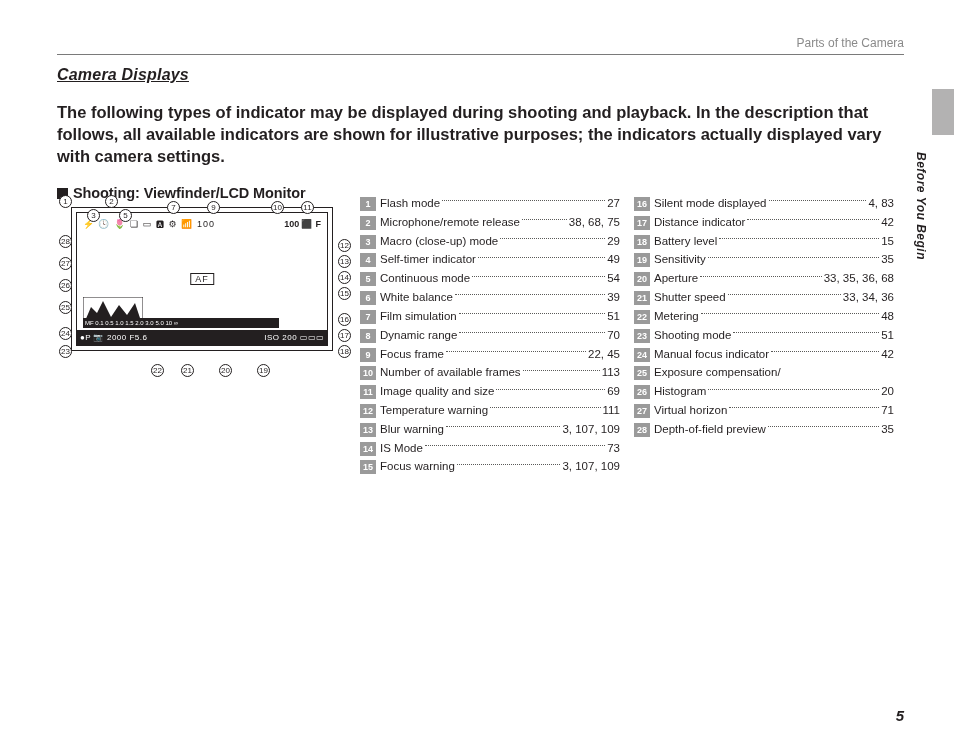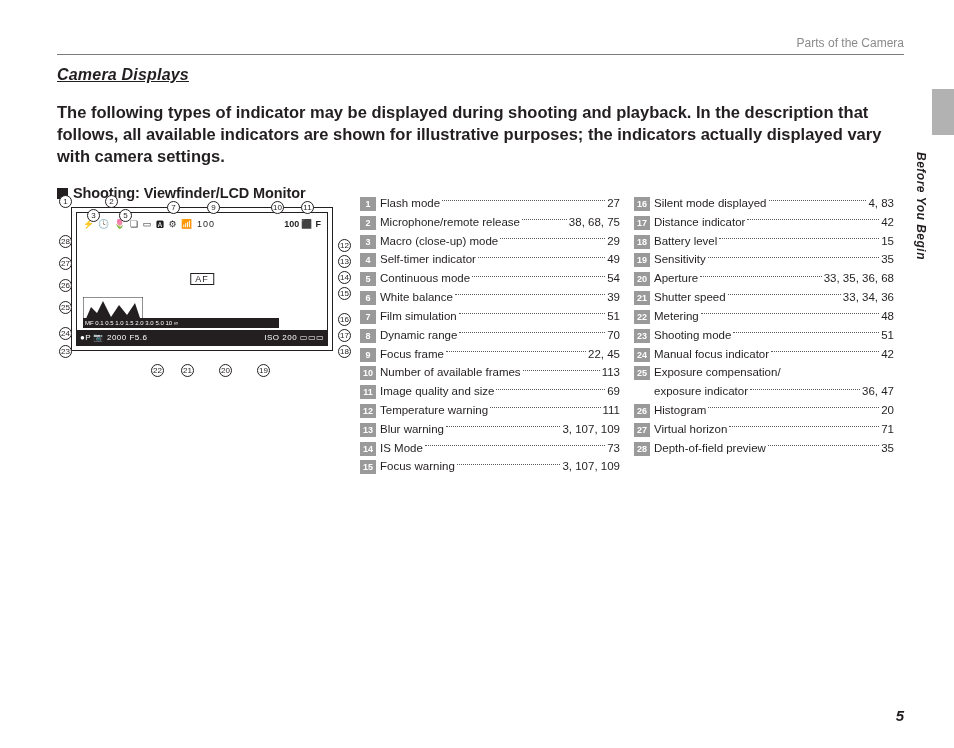--- a/index.html
+++ b/index.html
@@ -296,27 +296,20 @@
             <span class="dots"></span>
             <span class="pg">42</span>
           </div>
         </div>
         <div class="item">
           <div class="num">25</div>
           <div class="label-wrap">
             <span class="lbl">Exposure compensation/</span>
           </div>
         </div>
-        <div class="item continuation">
-          <div class="label-wrap">
-            <span class="lbl">exposure indicator</span>
-            <span class="dots"></span>
-            <span class="pg">36, 47</span>
-          </div>
-        </div>
         <div class="item">
           <div class="num">26</div>
           <div class="label-wrap">
             <span class="lbl">Histogram</span>
             <span class="dots"></span>
             <span class="pg">20</span>
           </div>
         </div>
         <div class="item">
           <div class="num">27</div>

